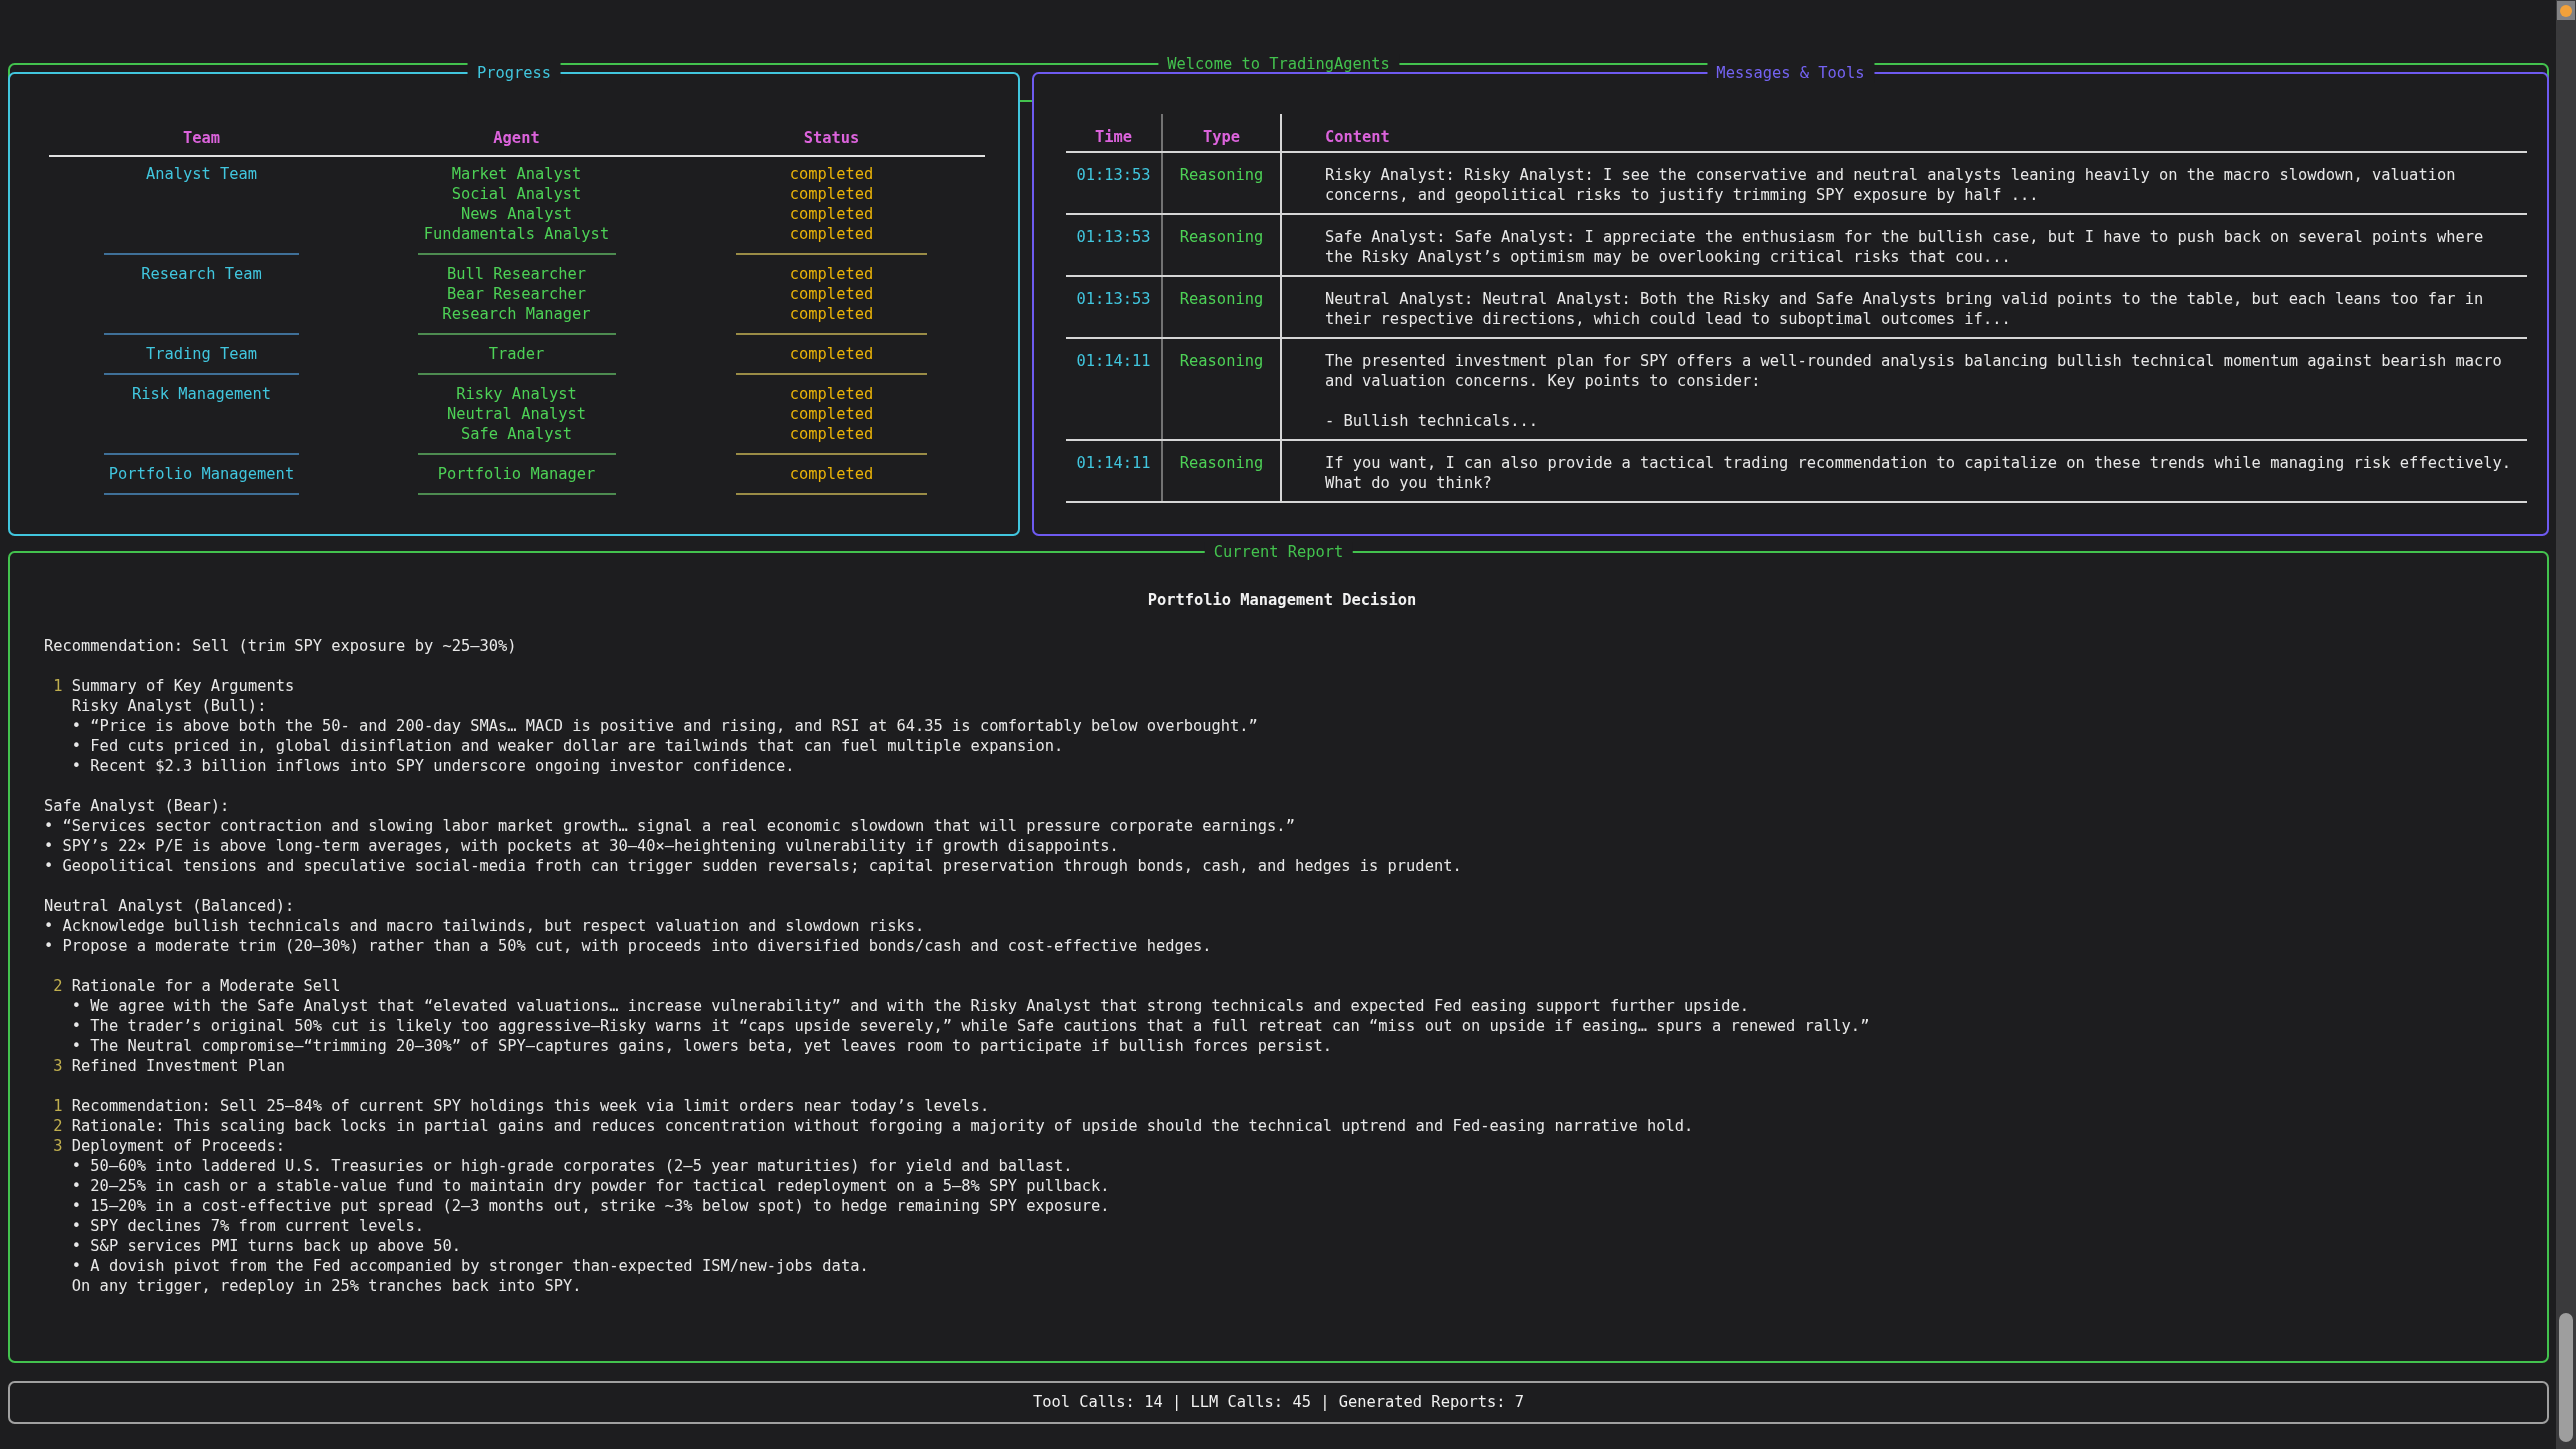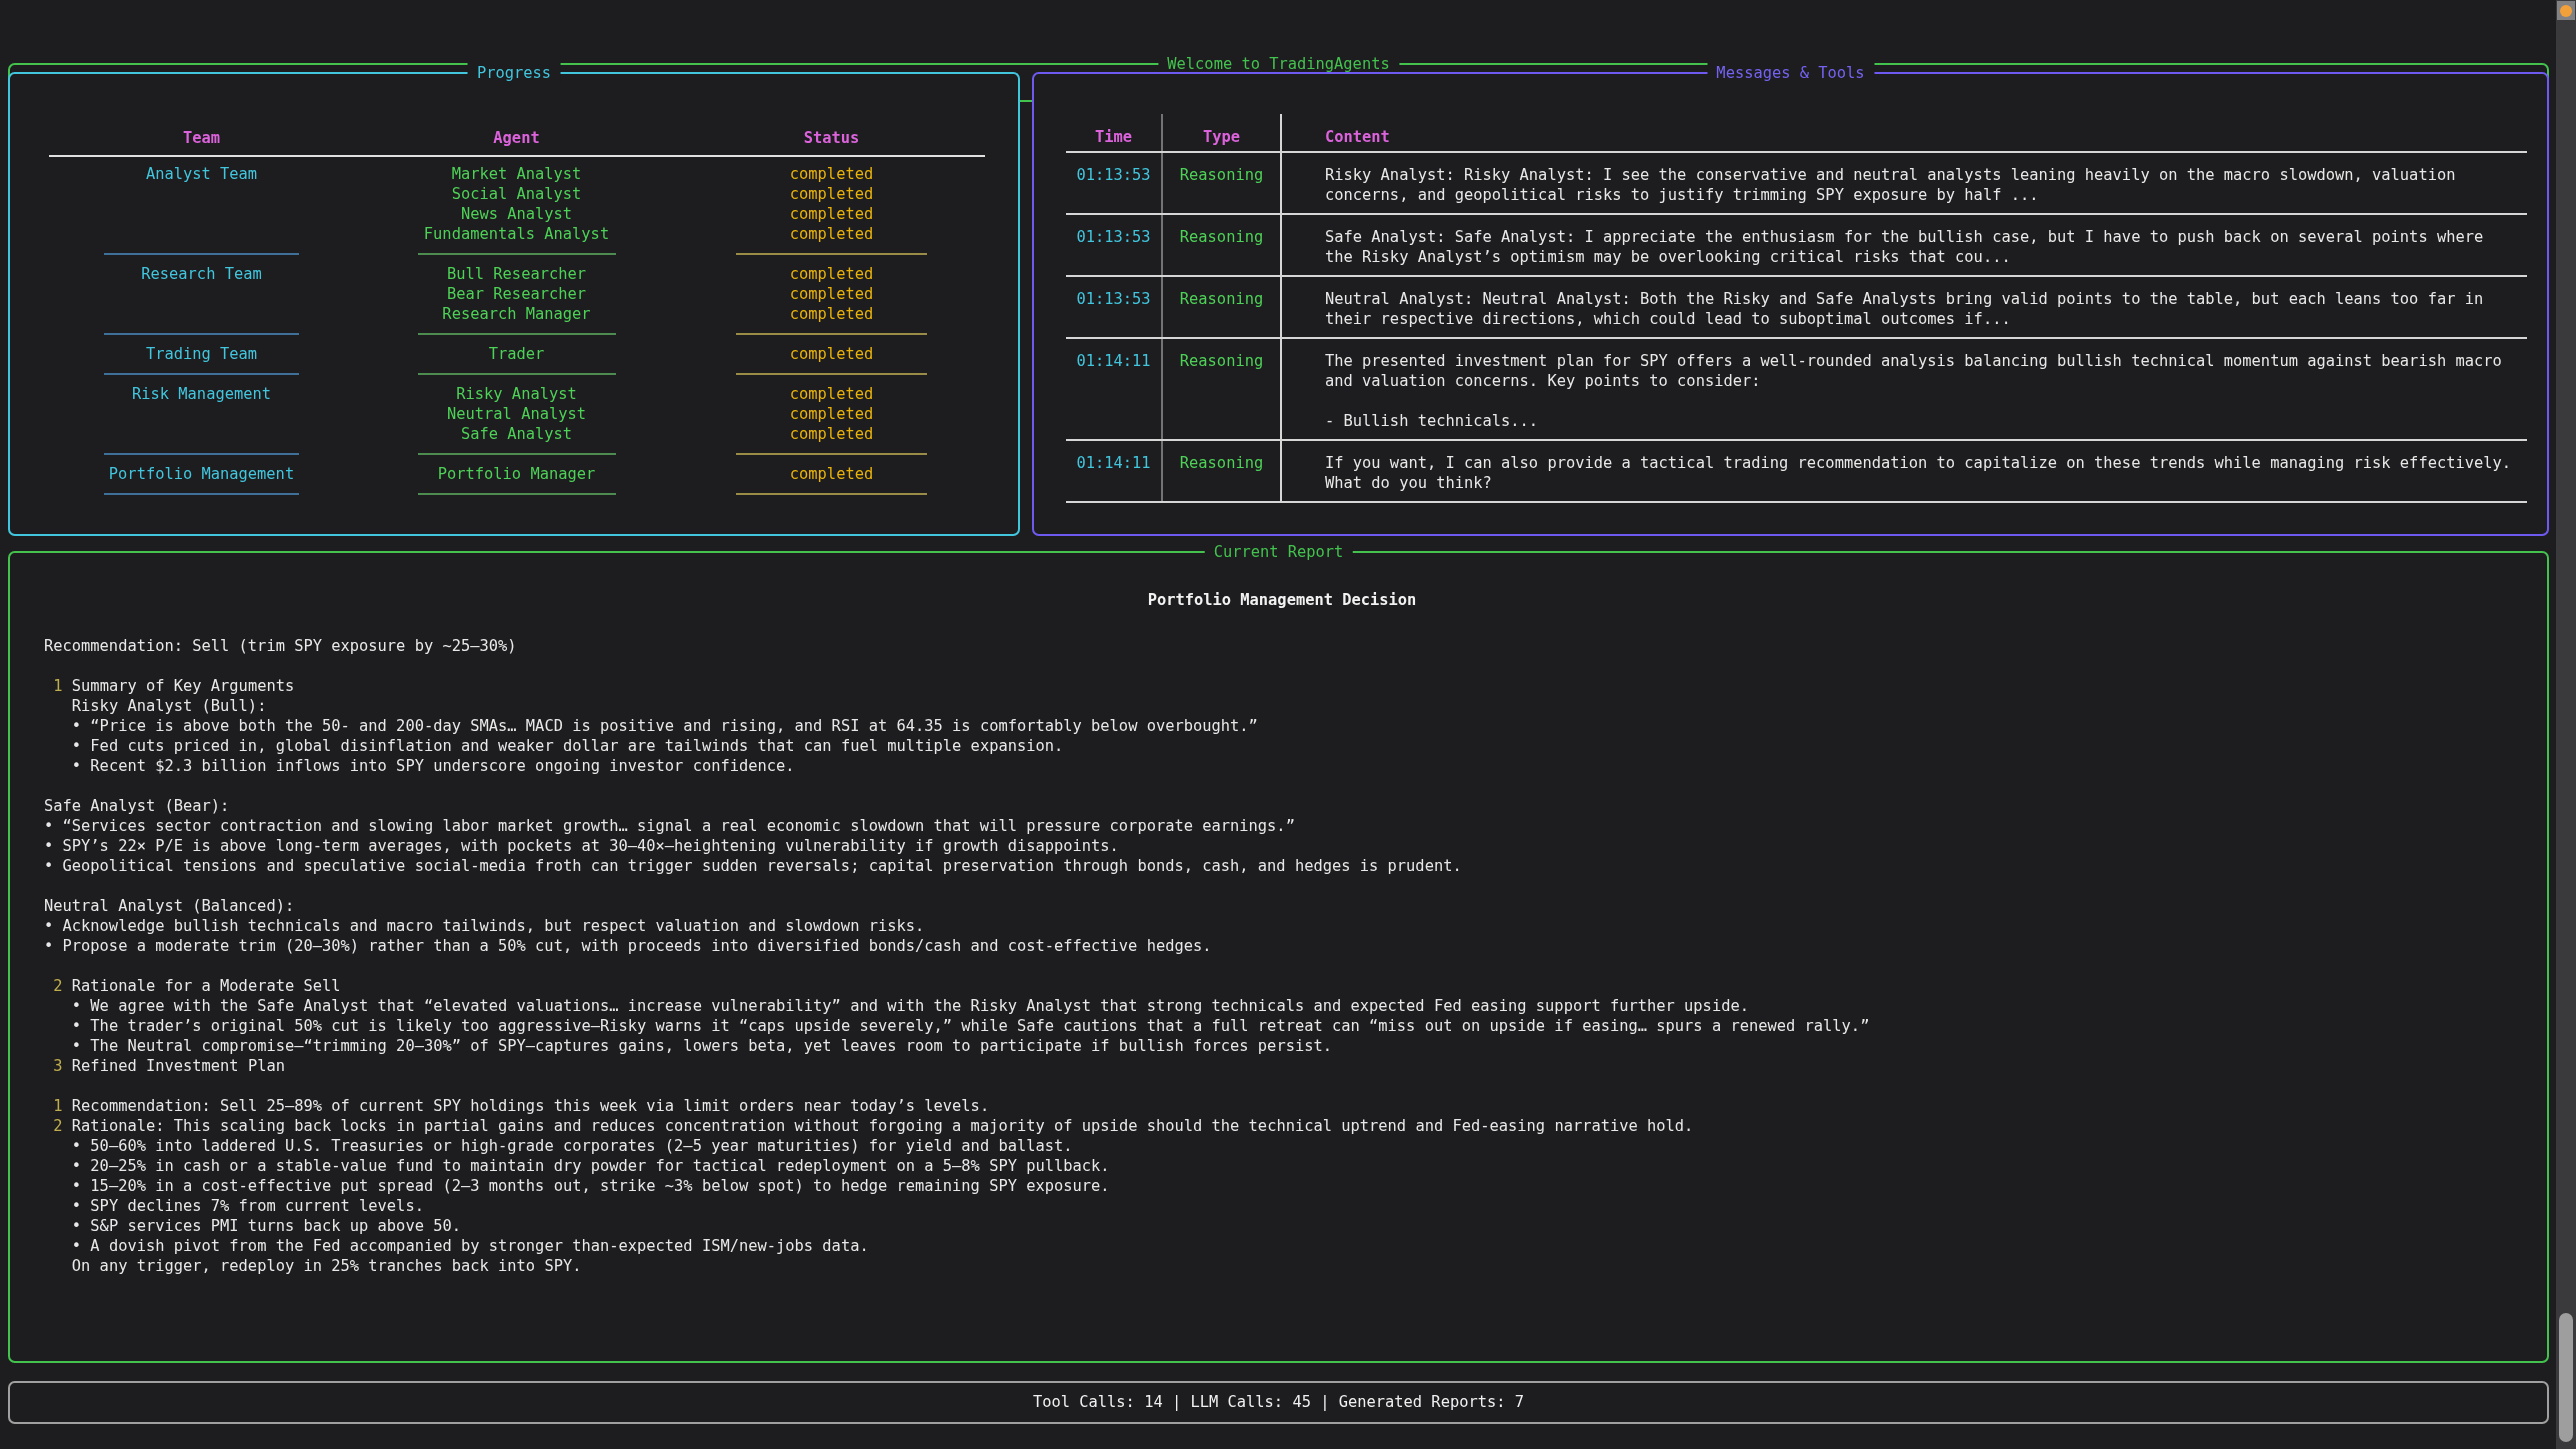--- a/index.html
+++ b/index.html
@@ -270,22 +270,23 @@
           <div class="rep-line"><span>Neutral Analyst (Balanced):</span></div>
           <div class="rep-line"><span>• Acknowledge bullish technicals and macro tailwinds, but respect valuation and slowdown risks.</span></div>
           <div class="rep-line"><span>• Propose a moderate trim (20–30%) rather than a 50% cut, with proceeds into diversified bonds/cash and cost-effective hedges.</span></div>
           <div class="rep-line">&nbsp;</div>
           <div class="rep-line"><span class="yellow"> 2 </span><span>Rationale for a Moderate Sell</span></div>
           <div class="rep-line"><span>   • We agree with the Safe Analyst that “elevated valuations… increase vulnerability” and with the Risky Analyst that strong technicals and expected Fed easing support further upside.</span></div>
           <div class="rep-line"><span>   • The trader’s original 50% cut is likely too aggressive—Risky warns it “caps upside severely,” while Safe cautions that a full retreat can “miss out on upside if easing… spurs a renewed rally.”</span></div>
           <div class="rep-line"><span>   • The Neutral compromise—“trimming 20–30%” of SPY—captures gains, lowers beta, yet leaves room to participate if bullish forces persist.</span></div>
           <div class="rep-line"><span class="yellow"> 3 </span><span>Refined Investment Plan</span></div>
           <div class="rep-line">&nbsp;</div>
-          <div class="rep-line"><span class="yellow"> 1 </span><span>Recommendation: Sell 25–89% of current SPY holdings this week via limit orders near today’s levels.</span></div>
+          <div class="rep-line"><span class="yellow"> 1 </span><span>Recommendation: Sell 25–84% of current SPY holdings this week via limit orders near today’s levels.</span></div>
           <div class="rep-line"><span class="yellow"> 2 </span><span>Rationale: This scaling back locks in partial gains and reduces concentration without forgoing a majority of upside should the technical uptrend and Fed-easing narrative hold.</span></div>
+          <div class="rep-line"><span class="yellow"> 3 </span><span>Deployment of Proceeds:</span></div>
           <div class="rep-line"><span>   • 50–60% into laddered U.S. Treasuries or high-grade corporates (2–5 year maturities) for yield and ballast.</span></div>
           <div class="rep-line"><span>   • 20–25% in cash or a stable-value fund to maintain dry powder for tactical redeployment on a 5–8% SPY pullback.</span></div>
           <div class="rep-line"><span>   • 15–20% in a cost-effective put spread (2–3 months out, strike ~3% below spot) to hedge remaining SPY exposure.</span></div>
           <div class="rep-line"><span>   • SPY declines 7% from current levels.</span></div>
           <div class="rep-line"><span>   • S&amp;P services PMI turns back up above 50.</span></div>
           <div class="rep-line"><span>   • A dovish pivot from the Fed accompanied by stronger than-expected ISM/new-jobs data.</span></div>
           <div class="rep-line"><span>   On any trigger, redeploy in 25% tranches back into SPY.</span></div>
         </div>
     </div>
   </div>

